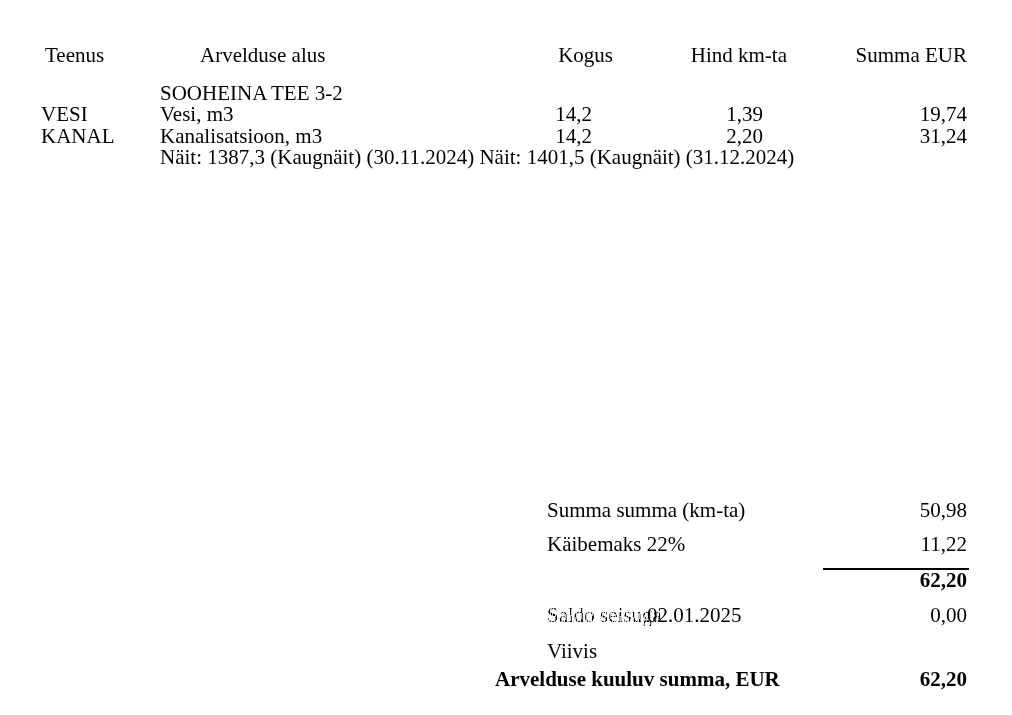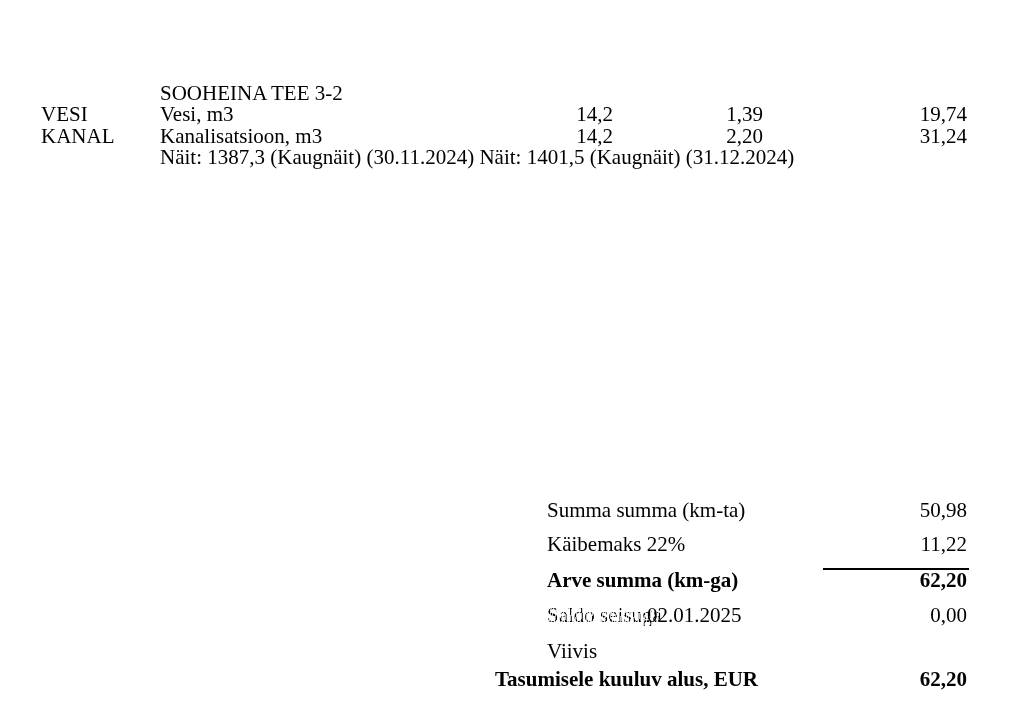--- a/index.html
+++ b/index.html
@@ -29,21 +29,21 @@
 
   
   .h-service   { left: 45px; }
   .h-basis     { left: 200px; }
   .h-qty       { right: 399px; }
   .h-price     { right: 225px; }
   .h-sum       { right: 45px; }
 
   .c-service   { left: 41px; }
   .c-desc      { left: 160px; }
-  .c-qty       { right: 399px; }
+  .c-qty       { right: 420px; }
   .c-price     { right: 249px; }
   .c-sum       { right: 45px; }
 
   
   .t-label     { left: 547px; }
   .t-label-wide{ left: 495px; }
   .t-date      { left: 647px; }
   .t-value     { right: 45px; }
 
   .bold { font-weight: bold; }
@@ -76,20 +76,27 @@
   .r-tot2  { top: 570px; }
   .r-tot3  { top: 605px; }
   .r-tot4  { top: 641px; }
   .r-tot5  { top: 669px; }
 </style>
 </head>
 <body>
 
 <div class="page">
 
+  <div class="row r-head">
+    <span class="h-service">Teenus</span>
+    <span class="h-basis">Arvelduse alus</span>
+    <span class="h-qty">Kogus</span>
+    <span class="h-price">Hind km-ta</span>
+    <span class="h-sum">Summa EUR</span>
+  </div>
 
   <div class="row r-item0">
     <span class="c-service"></span>
     <span class="c-desc">SOOHEINA TEE 3-2</span>
     <span class="c-qty"></span>
     <span class="c-price"></span>
     <span class="c-sum"></span>
   </div>
 
   <div class="row r-item1">
@@ -122,33 +129,32 @@
   </div>
 
   <div class="row r-tot1">
     <span class="t-label">Käibemaks 22%</span>
     <span class="t-value">11,22</span>
   </div>
 
   <div class="total-rule"></div>
 
   <div class="row r-tot2 bold">
-    <span class="t-label">Arve summa (km-ga)</span>
     <span class="t-value">62,20</span>
   </div>
 
   <div class="row r-tot3">
     <span class="t-label degraded">Saldo seisuga</span>
     <span class="t-date">02.01.2025</span>
     <span class="t-value">0,00</span>
   </div>
 
   <div class="row r-tot4">
     <span class="t-label">Viivis</span>
     <span class="t-value"></span>
   </div>
 
   <div class="row r-tot5 bold">
-    <span class="t-label-wide">Tasumisele kuuluv alus, EUR</span>
+    <span class="t-label-wide">Arvelduse kuuluv summa, EUR</span>
     <span class="t-value">62,20</span>
   </div>
 
 </div>
 
 </body></html>

